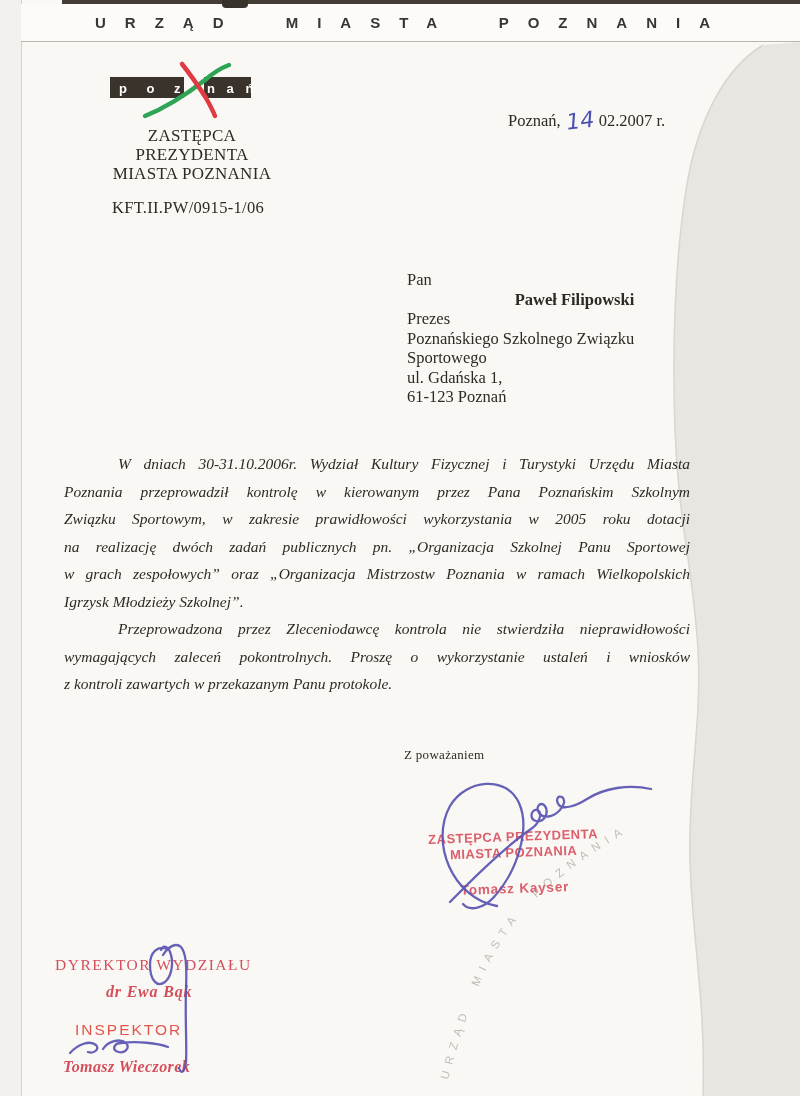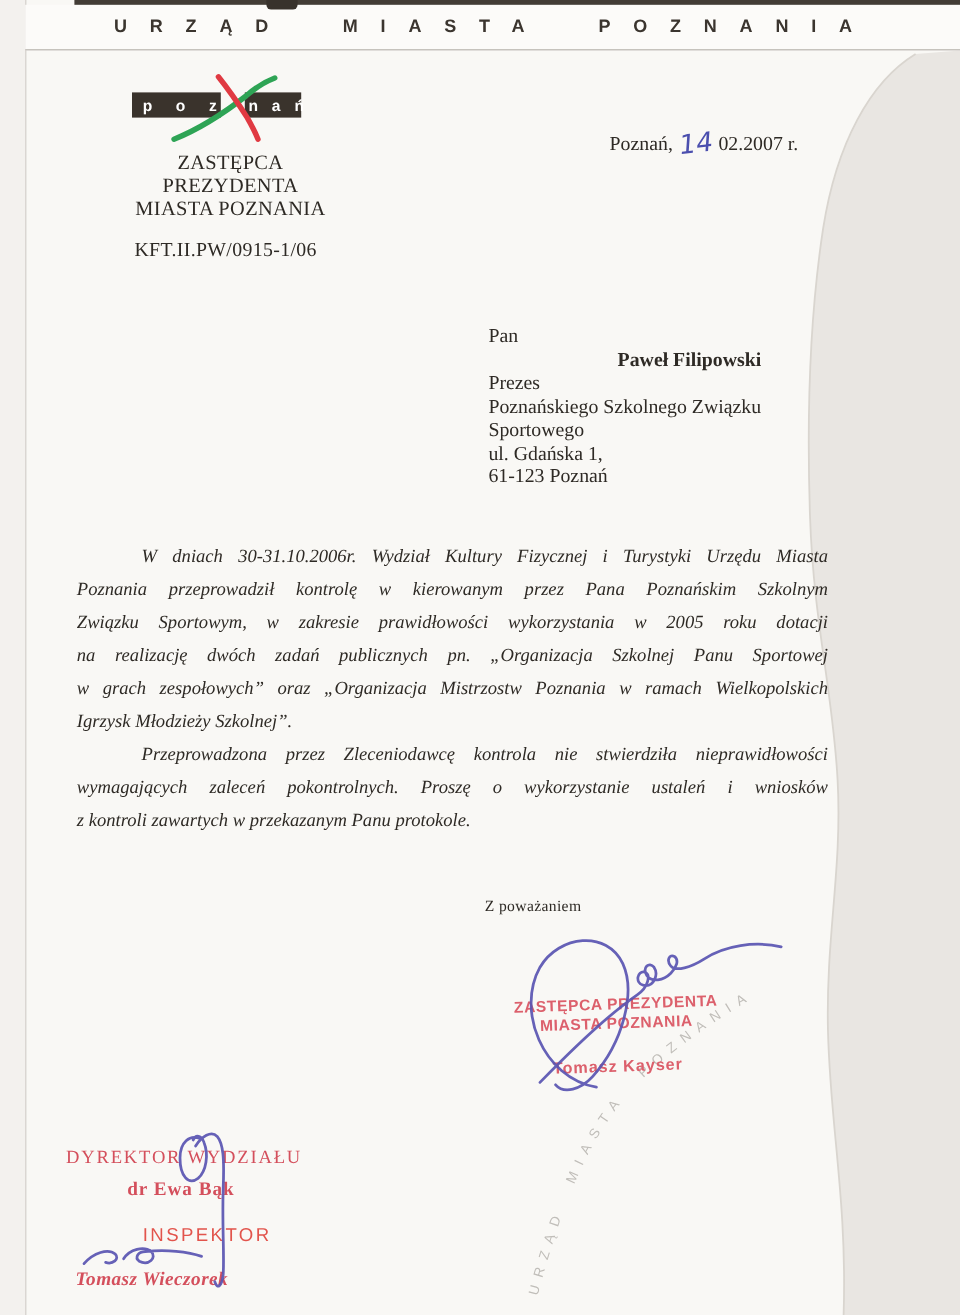--- a/index.html
+++ b/index.html
@@ -31,23 +31,23 @@
   .jline.first{padding-left:54px;}
   .jline.last{text-align:justify;text-align-last:left;}
   .closing{position:absolute;left:404px;top:747px;font-weight:normal;font-size:13px;letter-spacing:.3px;}
   .kayser-stamp{position:absolute;left:418px;top:829px;width:192px;text-align:center;
         color:#dc606c;font-family:"Liberation Sans",sans-serif;font-weight:bold;font-size:13px;
         line-height:15.5px;letter-spacing:.5px;transform:rotate(-2deg);}
   .kayser-name{margin-top:21px;font-size:13.5px;letter-spacing:.8px;}
   .stamp-director-title{position:absolute;left:55px;top:931px;color:#d44f5c;font-size:15.5px;
         letter-spacing:1.5px;margin-top:25px;}
   .stamp-director-name{position:absolute;left:106px;top:983px;color:#d44f5c;font-weight:bold;font-size:16px;
-        letter-spacing:.8px;}
+        letter-spacing:.8px;font-style:italic;}
   .stamp-inspector-title{position:absolute;left:75px;top:1021px;color:#e2544c;
-        font-family:"Liberation Sans",sans-serif;font-size:15.5px;letter-spacing:2px;margin-left:44px;}
+        font-family:"Liberation Sans",sans-serif;font-size:15.5px;letter-spacing:2px;}
   .stamp-inspector-name{position:absolute;left:63px;top:1058px;color:#d44f5c;font-weight:bold;
         font-style:italic;font-size:16px;letter-spacing:.4px;}
 </style>
 </head>
 <body>
 
 <div class="page">
 
   <svg class="bg-svg" width="800" height="1096" viewBox="0 0 800 1096">
     <path d="M 800 42 L 763 45 C 725 68 697 120 686 190 C 676 255 672 340 675 430

